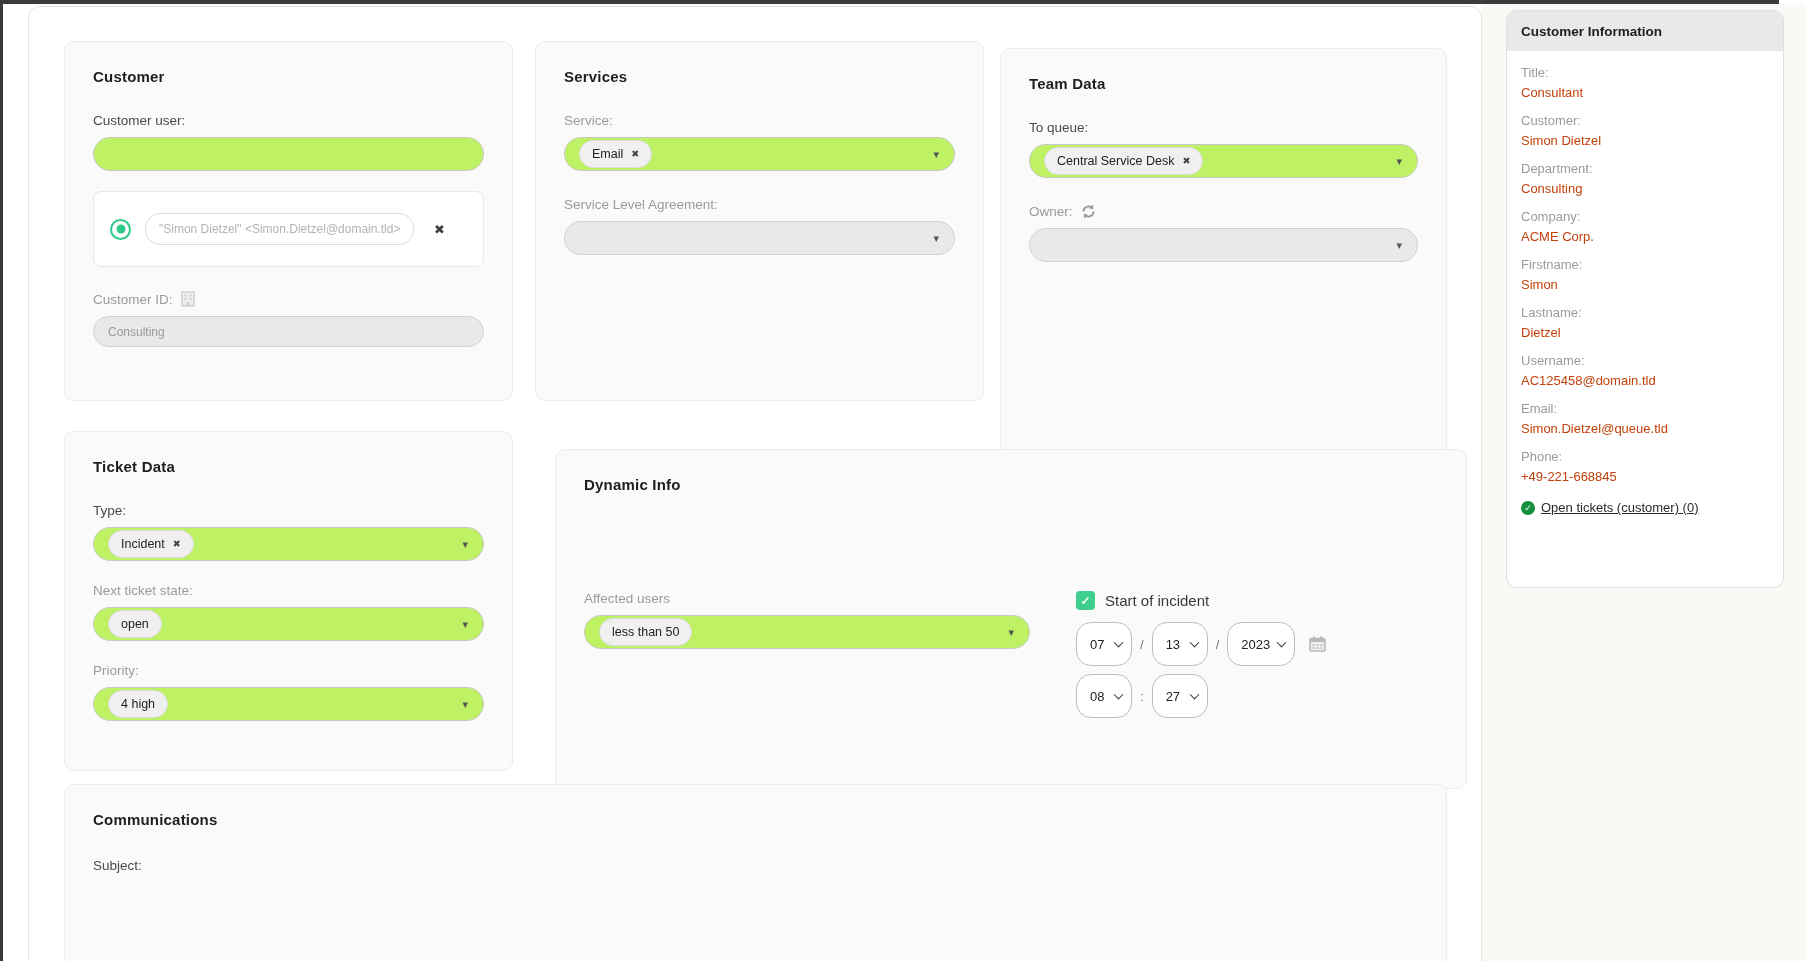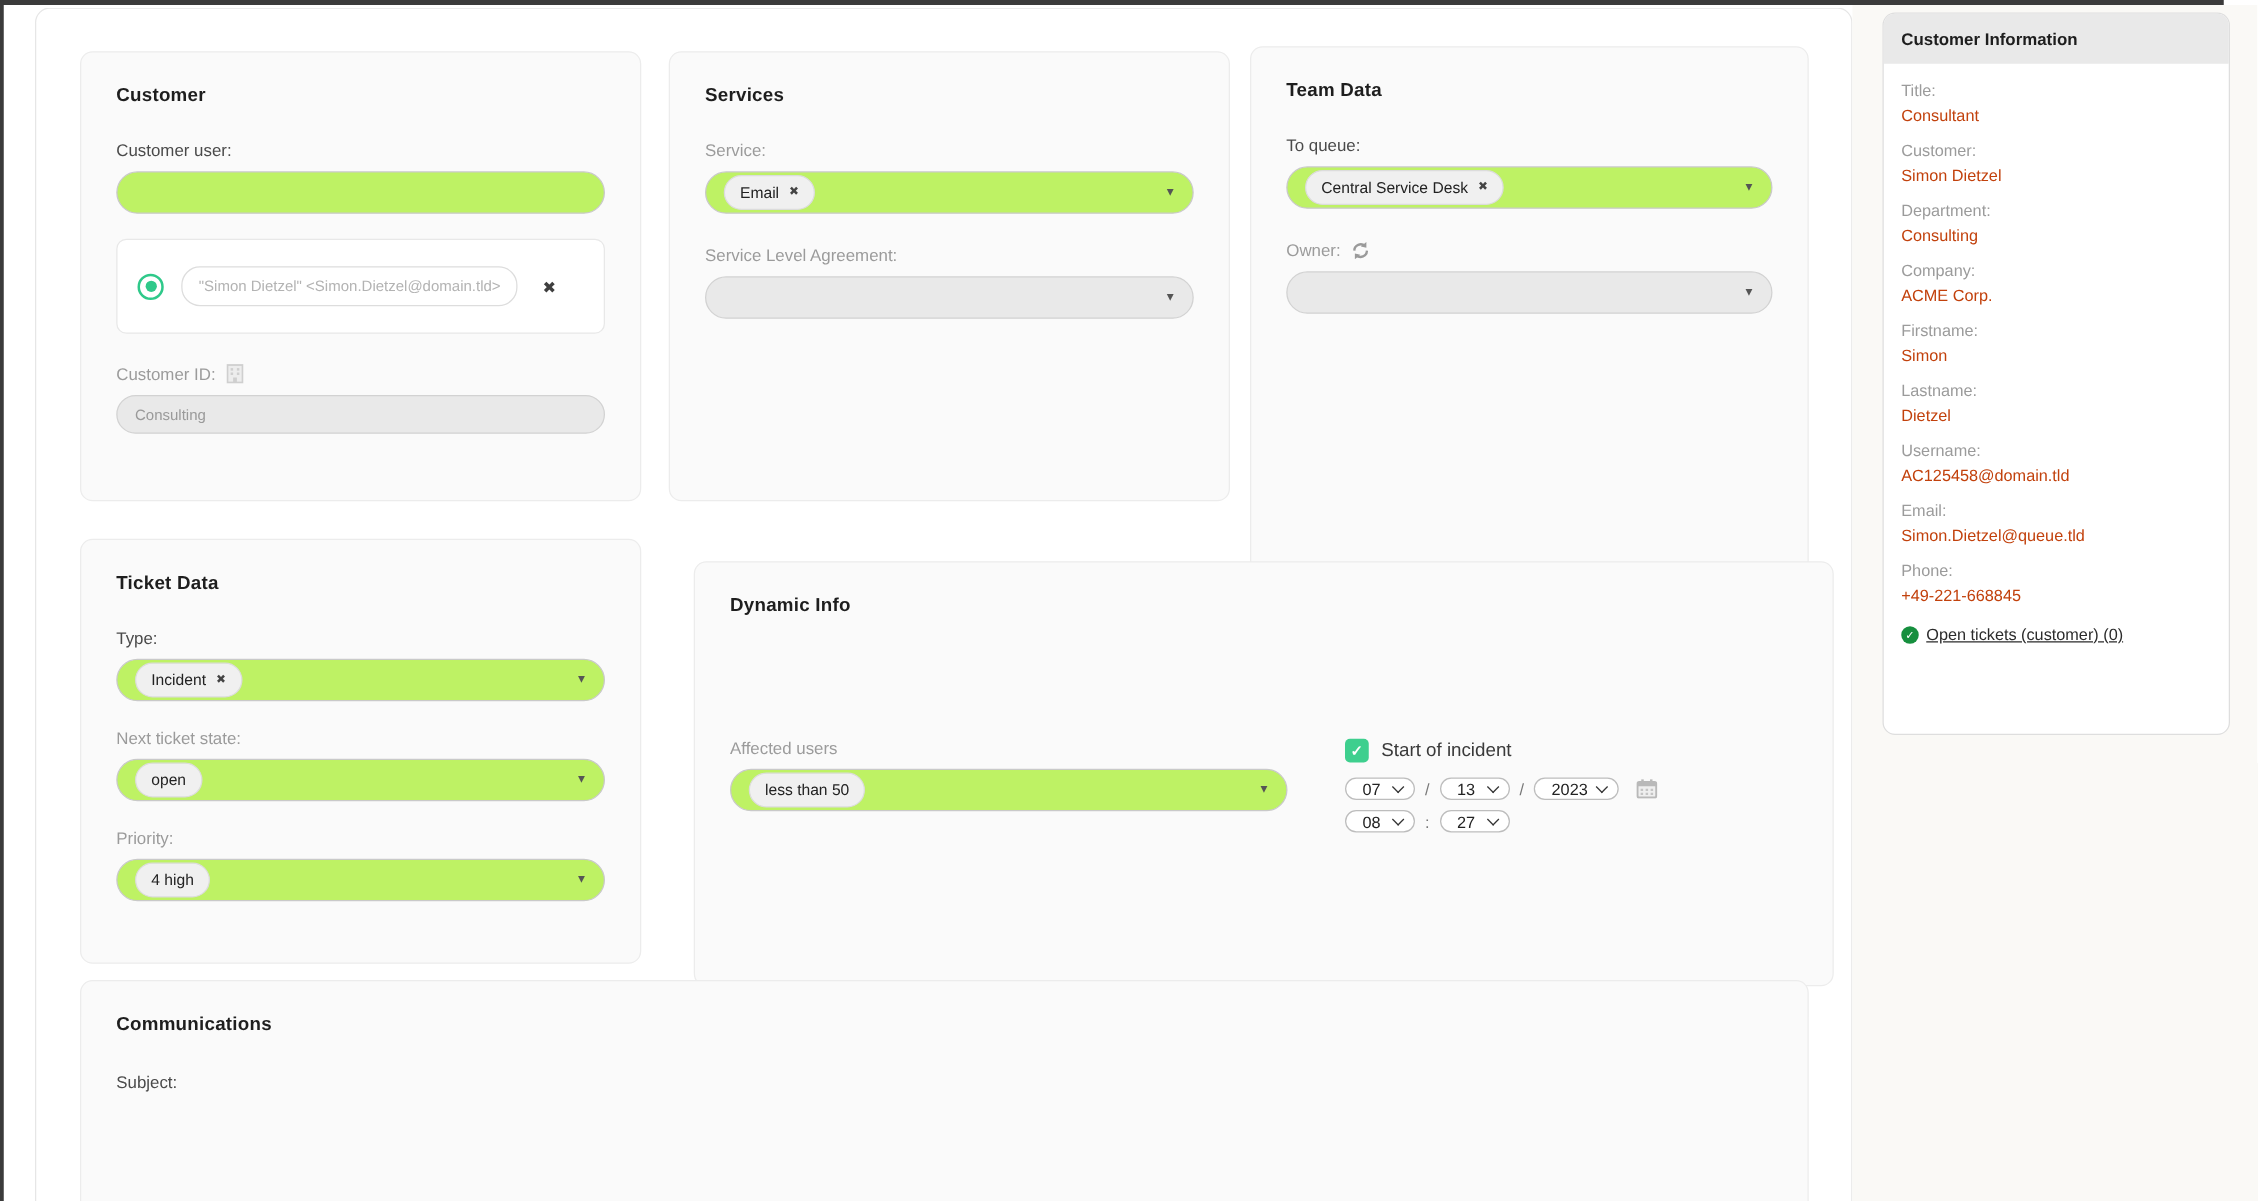--- a/index.html
+++ b/index.html
@@ -19,21 +19,21 @@
     position:absolute;left:28px;top:6px;width:1454px;height:975px;
     background:#fff;border:1px solid #e6e6e6;border-bottom:none;
     border-radius:12px 12px 0 0;box-sizing:border-box;
   }
   .card{
     position:absolute;background:#fafafa;border:1px solid #ececec;
     border-radius:10px;box-sizing:border-box;padding:26px 28px;
   }
   .card-customer{left:35px;top:34px;width:449px;height:360px;}
   .card-services{left:506px;top:34px;width:449px;height:360px;}
-  .card-team{left:971px;top:30px;width:447px;height:442px;}
+  .card-team{left:971px;top:41px;width:447px;height:442px;}
   .card-ticket{left:35px;top:424px;width:449px;height:340px;}
   .card-dynamic{left:526px;top:414px;width:912px;height:340px;margin-top:28px;}
   .card-comms{left:35px;top:777px;width:1383px;height:250px;}
 
   .card-title{font-size:15px;font-weight:bold;color:#1e1e1e;letter-spacing:.2px;}
   .fgroup{margin-top:24px;}
   .fgroup.first{margin-top:28px;}
   .flabel{font-size:13.5px;color:#4a4a4a;display:flex;align-items:center;gap:8px;}
   .flabel.muted{color:#9b9b9b;}
 
@@ -90,21 +90,21 @@
   .chk-row{display:flex;align-items:center;gap:10px;}
   .checkbox{
     width:19px;height:19px;border-radius:4px;background:#3ecf8e;
     display:flex;align-items:center;justify-content:center;
     color:#fff;font-size:12px;font-weight:bold;cursor:pointer;flex:none;
   }
   .chk-label{font-size:15px;color:#3a3a3a;}
   .dt-row{display:flex;align-items:center;gap:8px;margin-top:12px;}
   .mini-sel{
     position:relative;display:inline-flex;align-items:center;
-    width:56px;height:18px;border:1px solid #bdbdbd;border-radius:15px;background:#fff;
+    width:56px;height:44px;border:1px solid #bdbdbd;border-radius:15px;background:#fff;
     box-sizing:border-box;
   }
   .mini-sel.year{width:68px;}
   .mini-sel select{
     appearance:none;-webkit-appearance:none;border:none;background:transparent;
     outline:none;width:100%;height:100%;padding:0 0 0 13px;
     font-family:"Liberation Sans", sans-serif;font-size:13px;color:#222;
   }
   .vchev{
     position:absolute;right:9px;top:50%;width:6px;height:6px;

